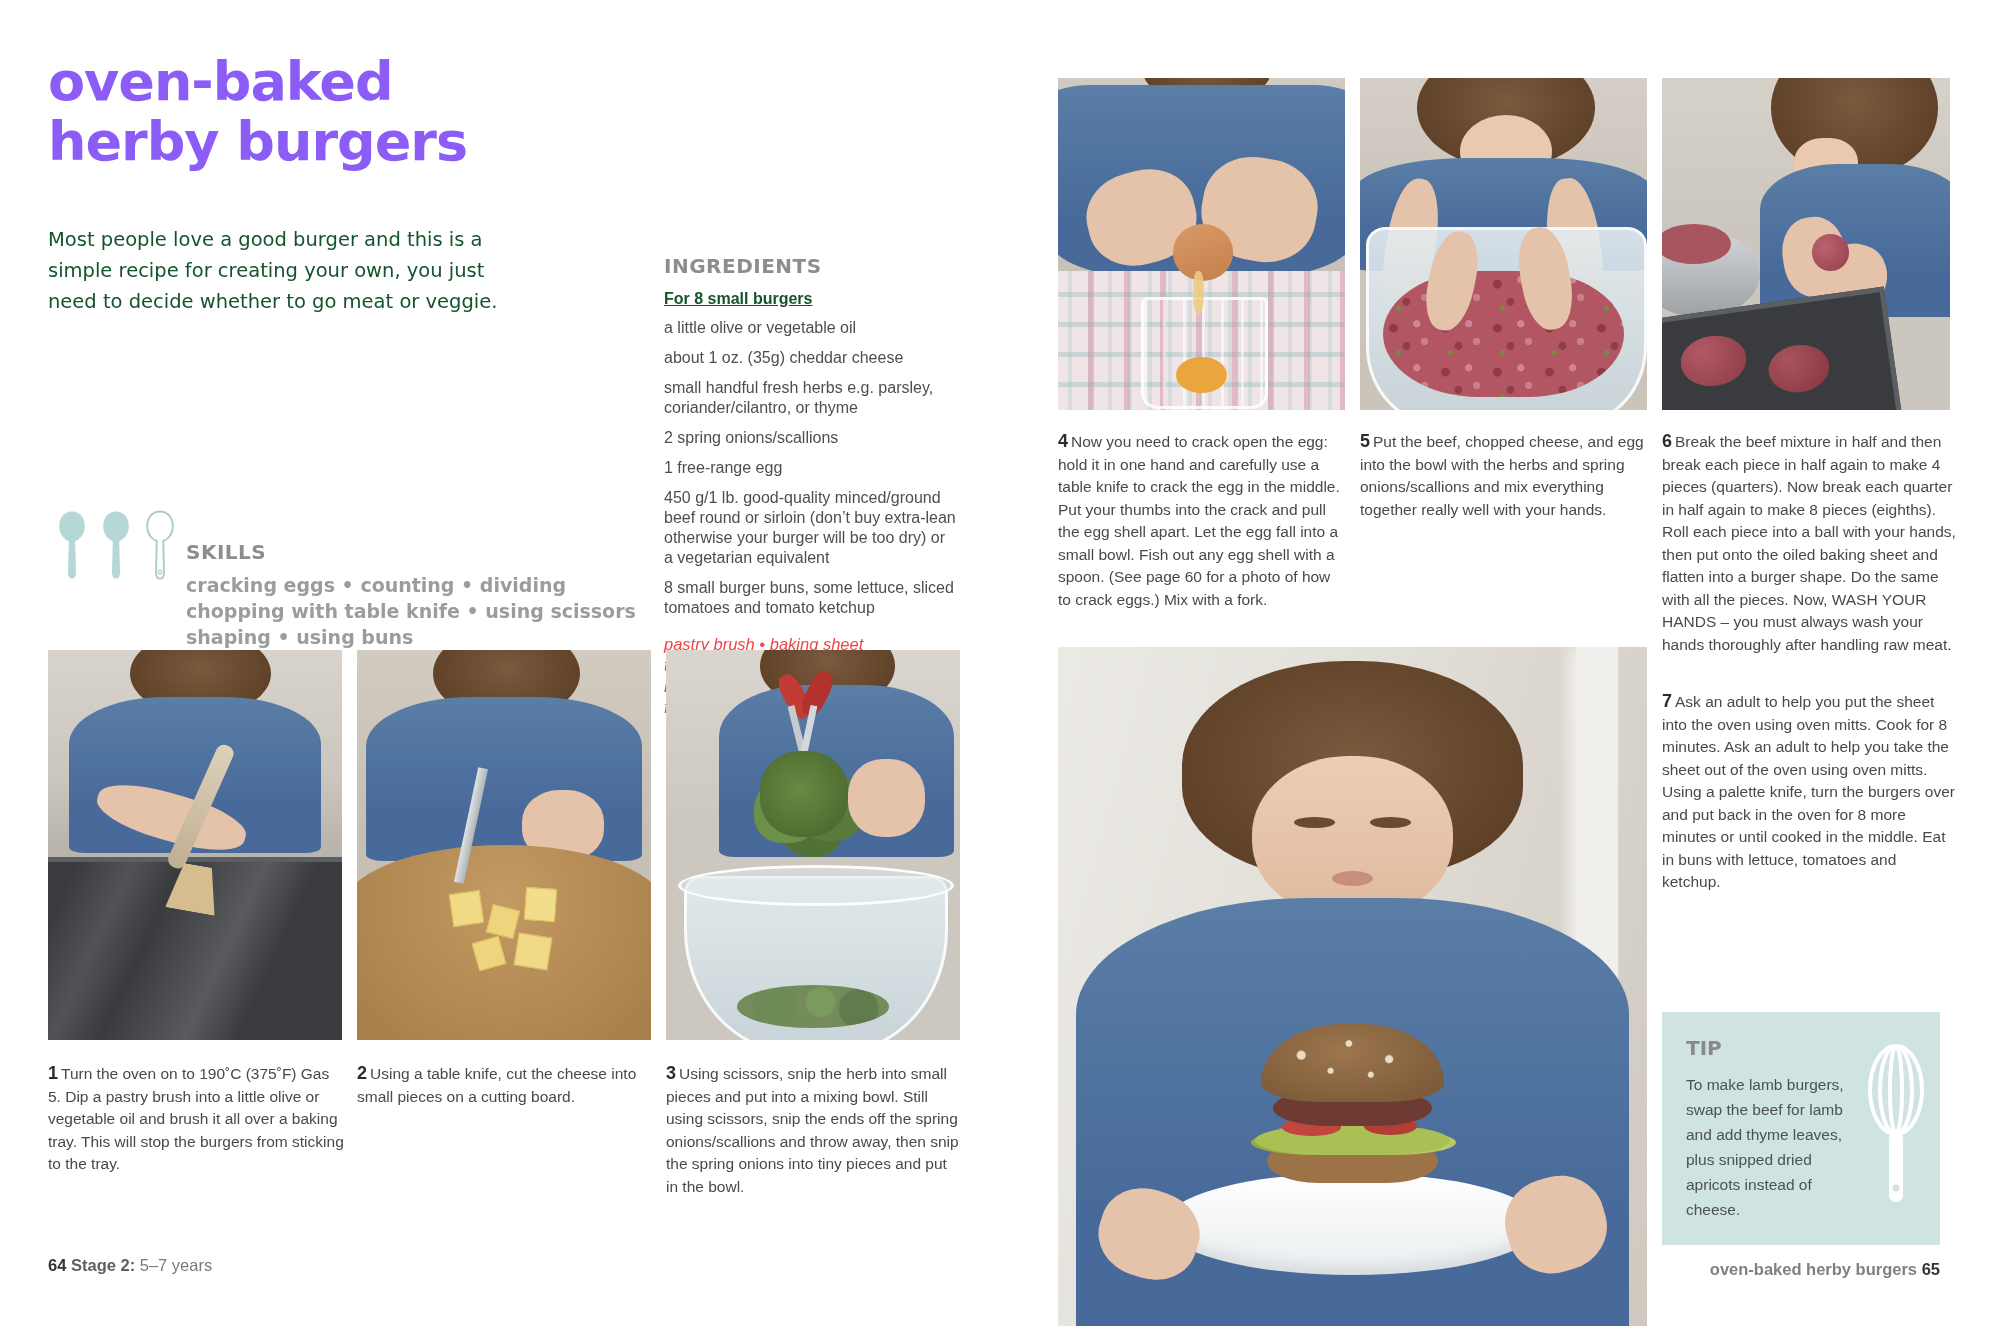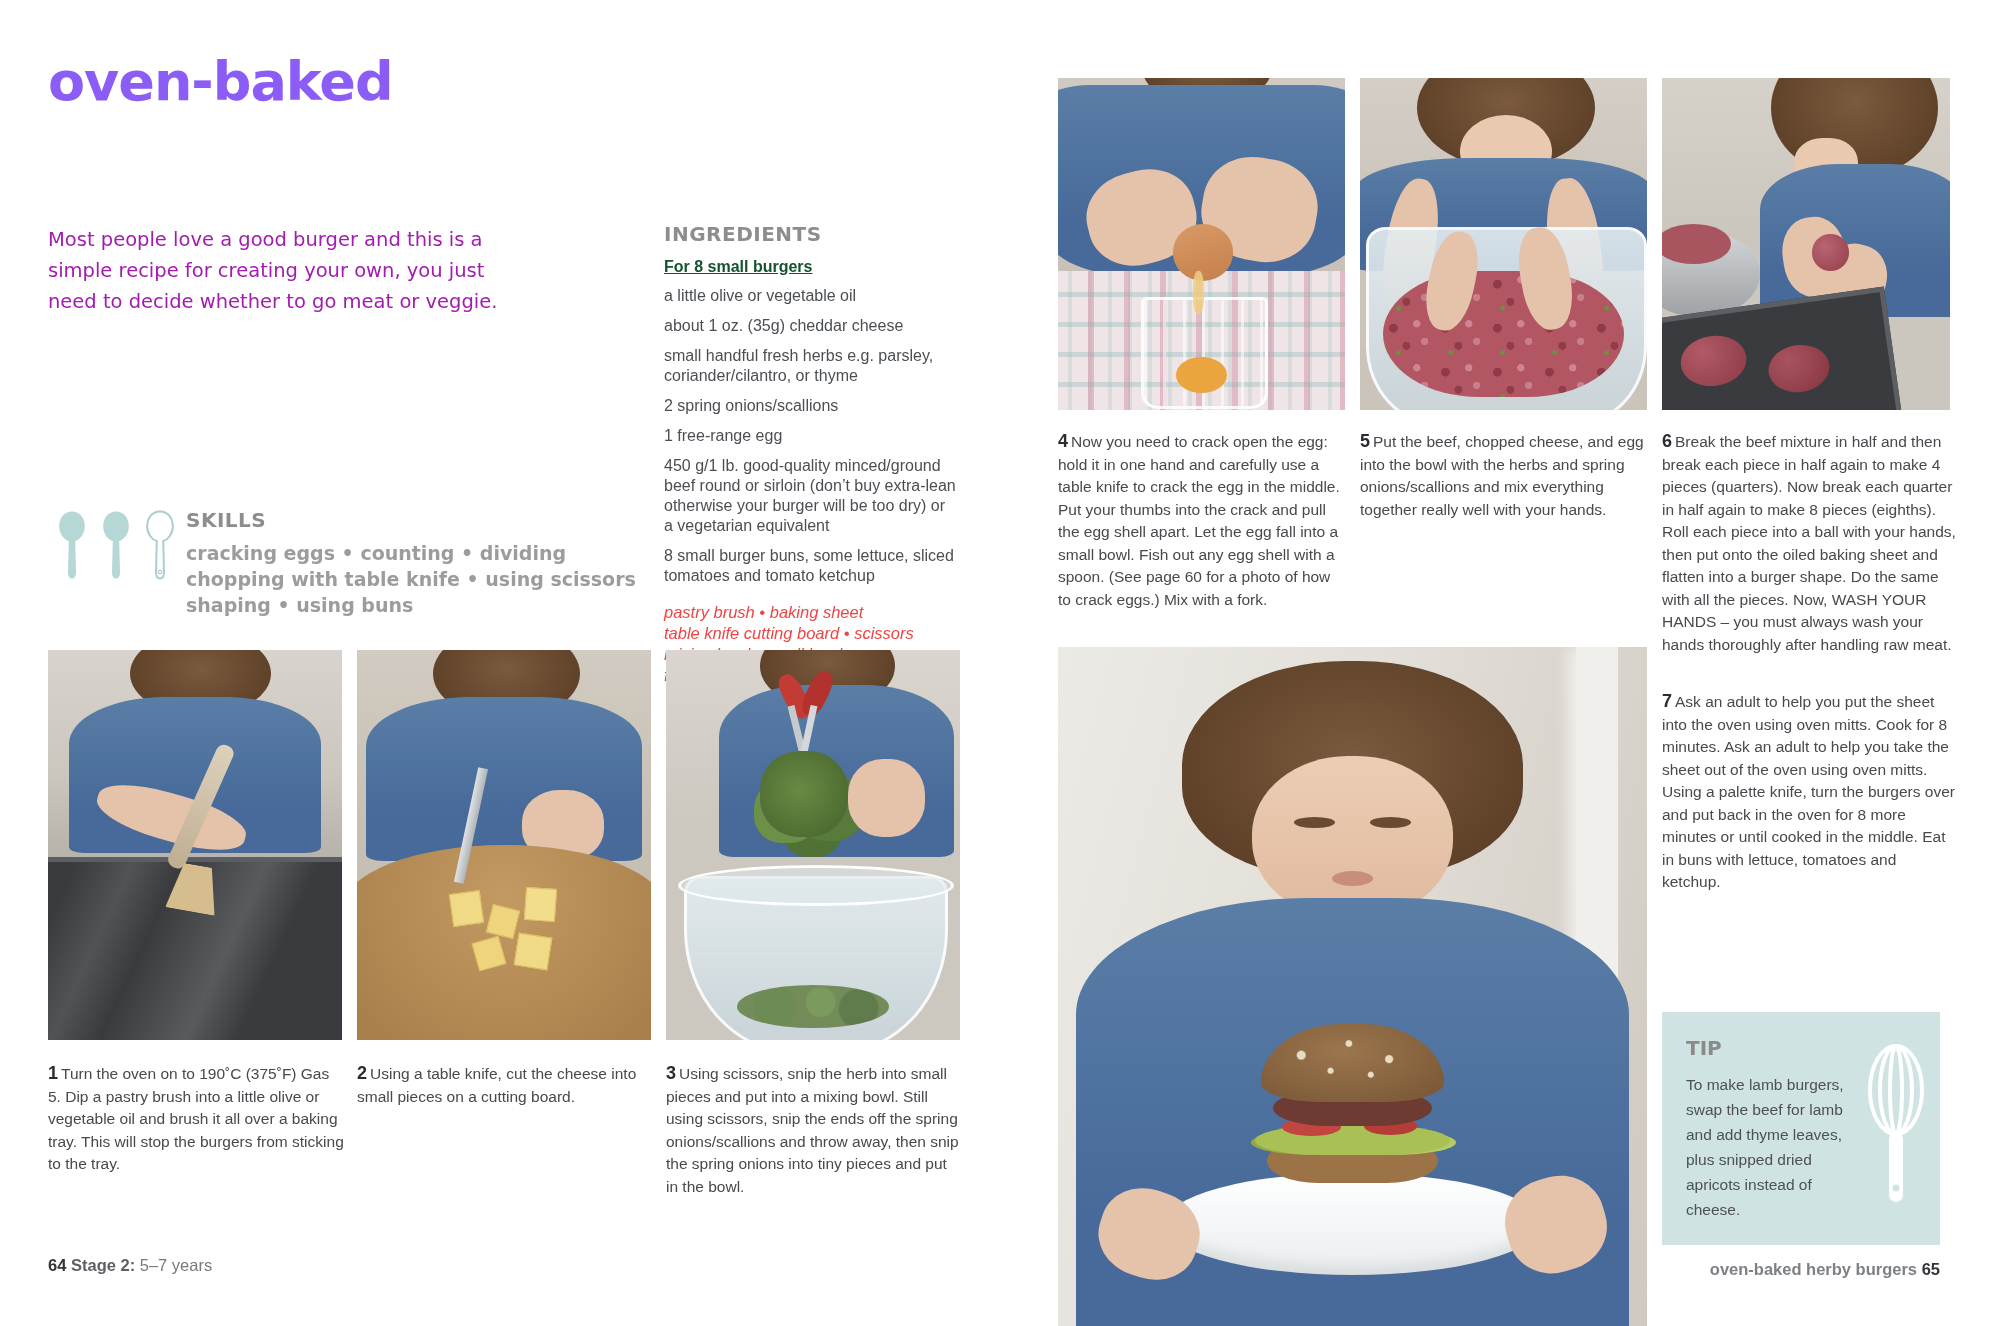--- a/index.html
+++ b/index.html
@@ -4,22 +4,22 @@
 <style>
   html,body{margin:0;padding:0;background:#ffffff;}
   .canvas{position:relative;width:2000px;height:1326px;background:#fff;overflow:hidden;
           font-family:"Liberation Sans",sans-serif;}
   .abs{position:absolute;}
 
   
   .display{font-family:"DejaVu Sans",sans-serif;font-weight:bold;}
   .title{left:48px;top:52px;font-size:54px;line-height:60px;color:#8b5cf6;letter-spacing:-1px;}
   .intro{left:48px;top:224px;width:462px;font-family:"DejaVu Sans",sans-serif;
-         font-size:19.5px;line-height:31px;color:#a21caf;}
-  .sec-head{font-size:20px;color:#8d8d8d;letter-spacing:.5px;}
+         font-size:19.5px;line-height:31px;color:#14532d;}
+  .sec-head{font-size:20px;color:#8d8d8d;letter-spacing:.5px;margin-top:32px;}
   .ing{left:664px;top:222px;width:294px;}
   .ing .sec-head{margin-bottom:12px;}
   .ing-yield{font-size:16px;font-weight:bold;color:#14532d;margin-bottom:10px;text-decoration:underline;}
   .ing-item{font-size:16px;color:#4b4f53;line-height:20px;margin-bottom:10px;}
   .equip{margin-top:16px;font-style:italic;font-size:16.5px;line-height:21px;color:#ef4444;}
   .skills-text{left:186px;top:508px;}
   .skills-text .sec-head{margin-bottom:8px;}
   .skill-line{font-family:"DejaVu Sans",sans-serif;font-weight:bold;
               font-size:19px;line-height:26px;color:#9c9c9c;}
   .spoons{left:56px;top:503px;display:flex;gap:12px;}
@@ -63,20 +63,21 @@
      #b25663;
      background-size:52px 44px;}
 </style>
 </head>
 <body>
 
 <div class="canvas">
 
   <div class="abs title display">
     <div>oven-baked</div>
+    <div>herby burgers</div>
   </div>
 
   <div class="abs intro">Most people love a good burger and this is a simple recipe for creating your own, you just need to decide whether to go meat or veggie.</div>
 
   <div class="abs ing">
     <div class="sec-head display">INGREDIENTS</div>
     <div class="ing-yield">For 8 small burgers</div>
     <div class="ing-item">a little olive or vegetable oil</div>
     <div class="ing-item">about 1 oz. (35g) cheddar cheese</div>
     <div class="ing-item">small handful fresh herbs e.g. parsley, coriander/cilantro, or thyme</div>

